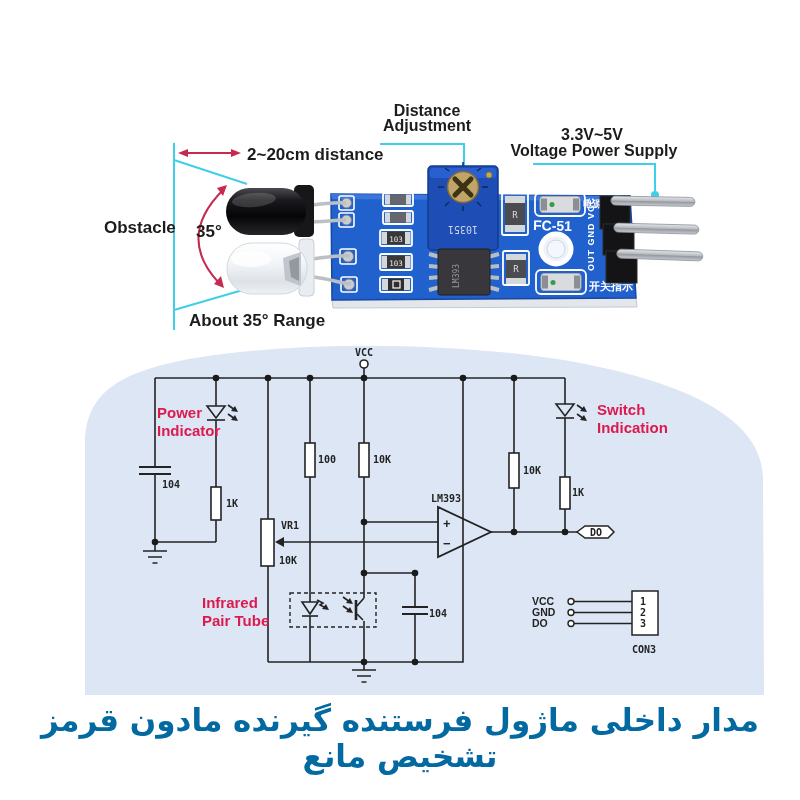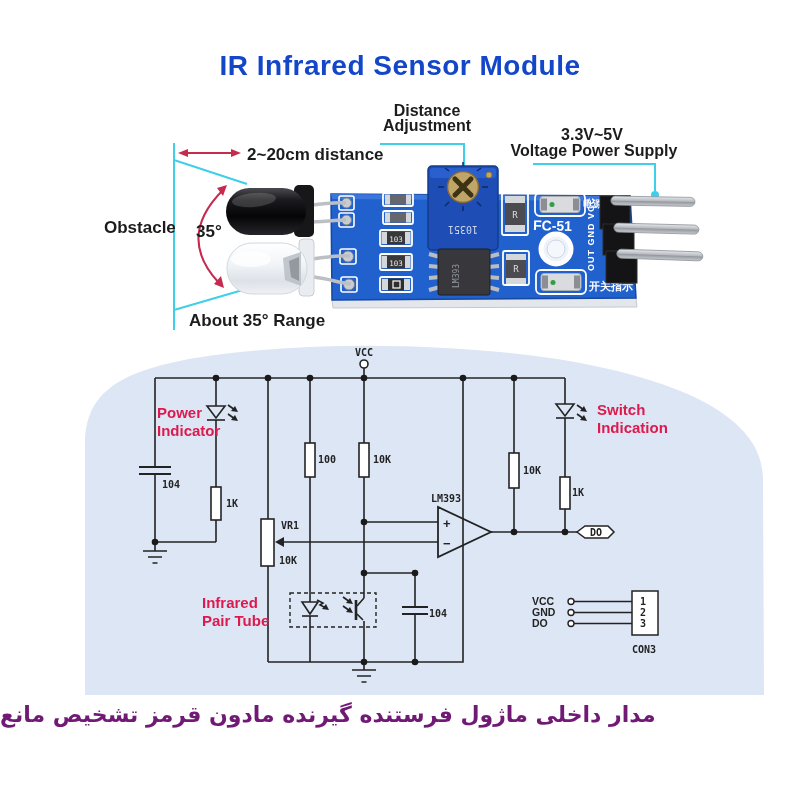--- a/index.html
+++ b/index.html
@@ -1,39 +1,38 @@
 <!DOCTYPE html>
 <html><head>
 <meta charset="utf-8">
 <style>
   html,body{margin:0;padding:0;background:#ffffff;}
   #stage{position:relative;width:800px;height:800px;background:#ffffff;overflow:hidden;
          font-family:"Liberation Sans",sans-serif;}
   #art{position:absolute;left:0;top:0;}
   #title{position:absolute;left:0;top:50px;width:800px;text-align:center;
          font-size:28px;font-weight:bold;color:#1346c9;letter-spacing:.5px;}
-  #caption{position:absolute;left:0;top:702px;width:800px;text-align:left;direction:rtl;
-         font-family:"DejaVu Sans",sans-serif;font-size:22px;font-weight:bold;color:#701a75;}
+  #caption{position:absolute;left:0;top:702px;width:800px;text-align:center;direction:rtl;
+         font-family:"DejaVu Sans",sans-serif;font-size:31px;font-weight:bold;color:#0369a1;}
   text{user-select:none;}
   .ann{fill:#1c1c1c;font-weight:600;font-size:16px;}
   .annBig{fill:#1c1c1c;font-weight:600;font-size:17px;}
   .redlab{fill:#dc1a4e;font-weight:bold;font-size:15px;}
   .val{font-family:"DejaVu Sans Mono",monospace;font-size:10px;fill:#232323;font-weight:bold;}
   .wire{stroke:#232323;stroke-width:1.6;fill:none;}
   .plate{stroke:#232323;stroke-width:2.2;fill:none;}
   .comp{fill:#ffffff;stroke:#232323;stroke-width:1.6;}
   .dot{fill:#1a1a1a;}
   .silk{fill:none;stroke:#ffffff;stroke-width:1.8;}
   .pcbtxt{fill:#ffffff;font-weight:bold;}
 </style>
 </head>
 <body>
 
 <div id="stage">
-  <div id="title">IR Infrared Sensor Module</div>
 
   <svg id="art" width="800" height="800" viewBox="0 0 800 800">
     <defs>
       <linearGradient id="gBlackLed" x1="0" y1="0" x2="0" y2="1">
         <stop offset="0" stop-color="#4a4a50"></stop>
           <stop offset="0.25" stop-color="#1b1b1f"></stop>
         <stop offset="0.6" stop-color="#050507"></stop>
           <stop offset="1" stop-color="#26262a"></stop>
       </linearGradient>
       <linearGradient id="gWhiteLed" x1="0" y1="0" x2="0" y2="1">

